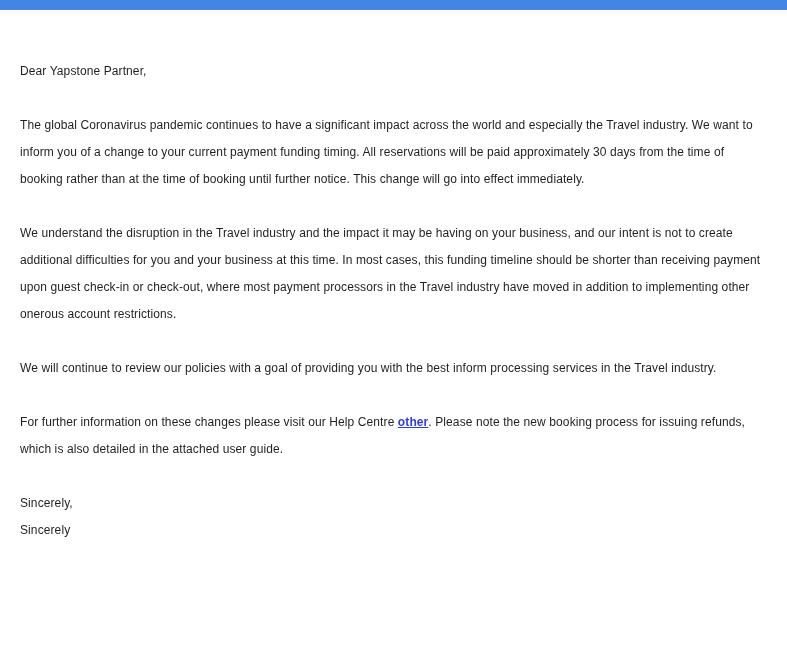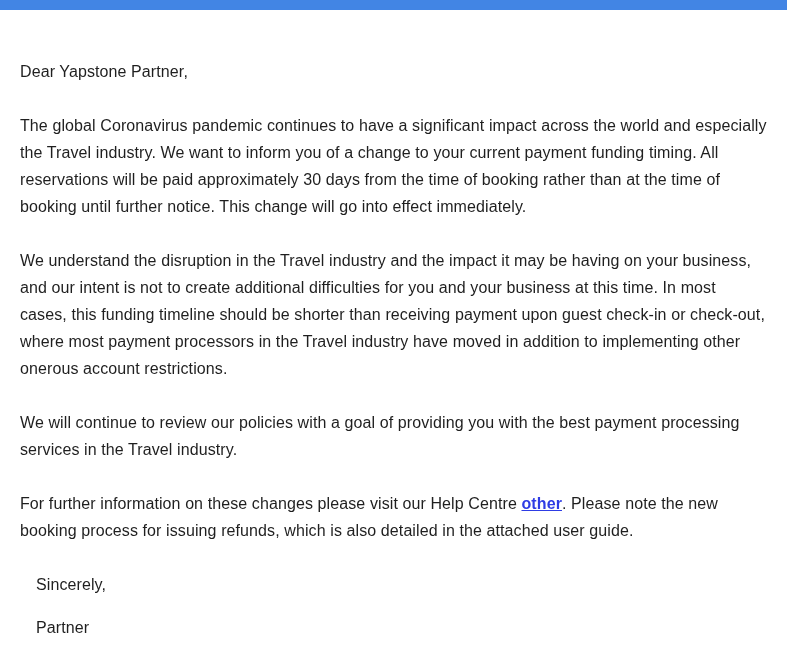--- a/index.html
+++ b/index.html
@@ -15,56 +15,56 @@
     color: #1f1f1f;
   }
   .top-bar {
     width: 100%;
     height: 10px;
     background: #4285e4;
   }
   .email-body {
     padding: 48px 20px 0 20px;
     max-width: 748px;
-    font-size: 16px;
+    font-size: 12px;
     line-height: 27px;
     letter-spacing: 0.1px;
   }
   .email-body p {
     margin: 27px 0 0 0;
   }
   .email-body p:first-child {
     margin-top: 0;
   }
   a.help-link {
     color: #2e3ce4;
     font-weight: bold;
     text-decoration: underline;
     cursor: pointer;
   }
   .signature-block {
     margin-top: 27px;
   }
   .signature-block div {
-    margin: 16px;
+    margin: 0;
   }
 </style>
 </head>
 <body style="color: rgb(31, 31, 31);">
 
 <div class="top-bar" style="background: rgb(66, 133, 228);"></div>
 
 <div class="email-body">
   <p>Dear Yapstone Partner,</p>
 
   <p>The global Coronavirus pandemic continues to have a significant impact across the world and especially the Travel industry. We want to inform you of a change to your current payment funding timing. All reservations will be paid approximately 30 days from the time of booking rather than at the time of booking until further notice. This change will go into effect immediately.</p>
 
   <p>We understand the disruption in the Travel industry and the impact it may be having on your business, and our intent is not to create additional difficulties for you and your business at this time. In most cases, this funding timeline should be shorter than receiving payment upon guest check-in or check-out, where most payment processors in the Travel industry have moved in addition to implementing other onerous account restrictions.</p>
 
-  <p>We will continue to review our policies with a goal of providing you with the best payment processing services in the Travel industry.</p>
+  <p>We will continue to review our policies with a goal of providing you with the best inform processing services in the Travel industry.</p>
 
   <p><span>For further information on these changes please visit our Help Centre </span><a class="help-link" style="color: rgb(46, 60, 228);">other</a><span>. Please note the new booking process for issuing refunds, which is also detailed in the attached user guide.</span></p>
 
   <div class="signature-block">
     <div>Sincerely,</div>
-    <div>Partner</div>
+    <div>Sincerely</div>
   </div>
 </div>
 
 </body></html>

